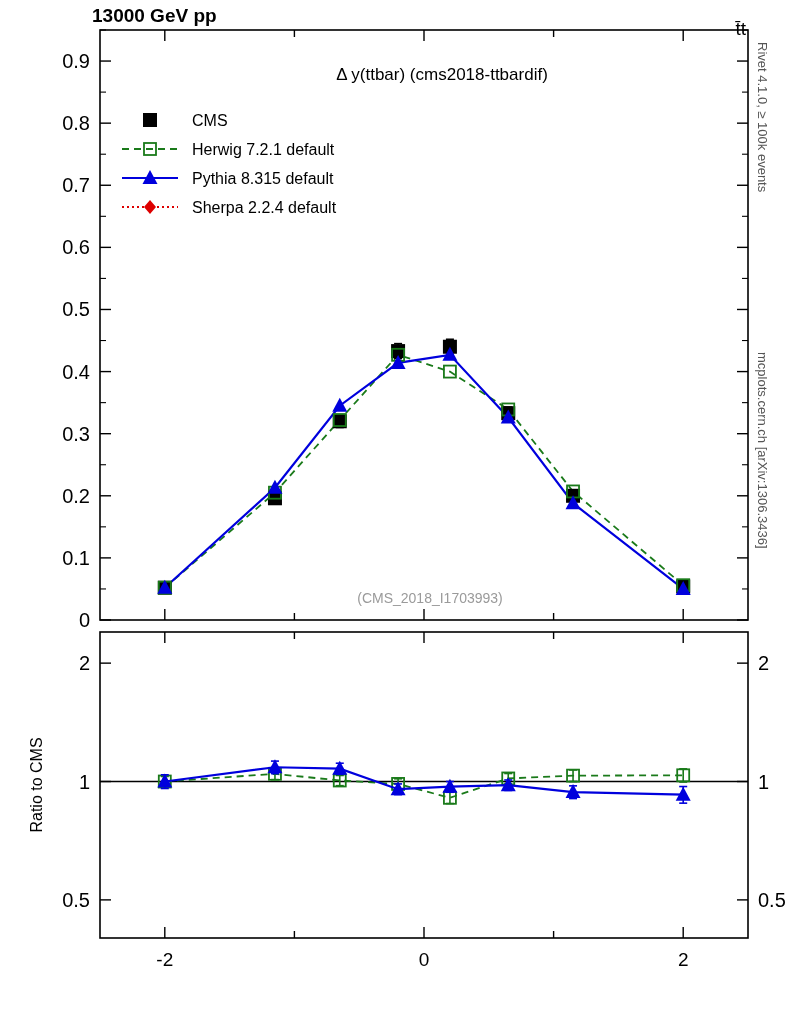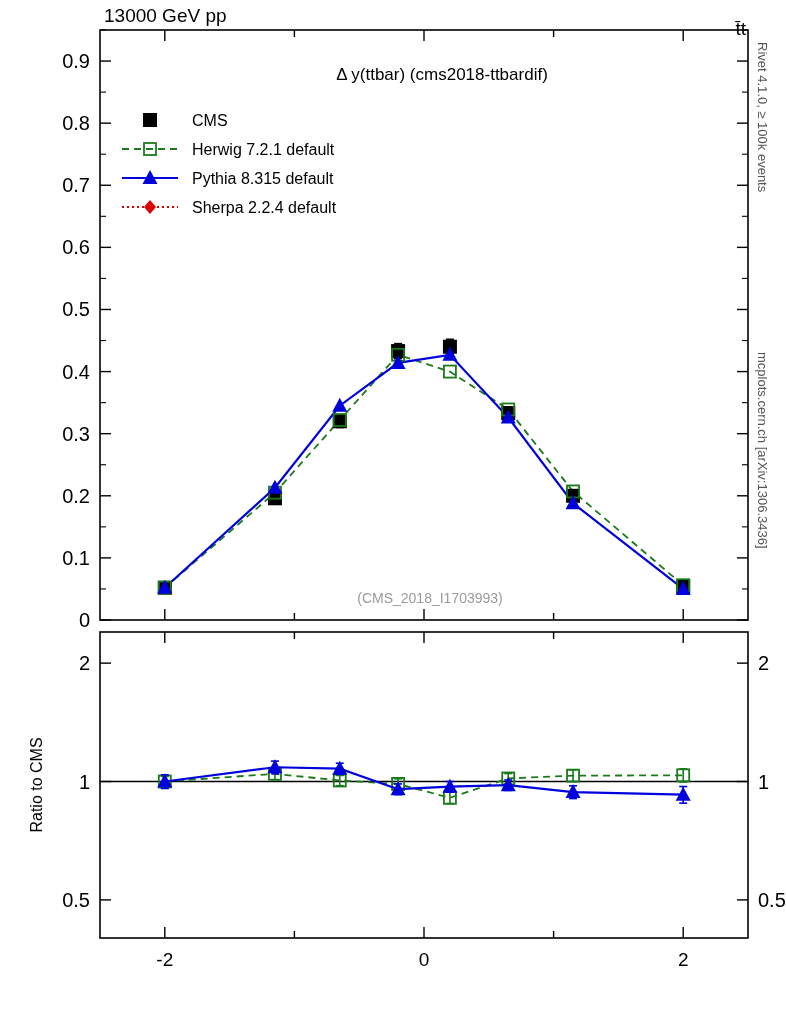--- a/index.html
+++ b/index.html
@@ -10,21 +10,21 @@
   .rot{transform-origin:0 0;}
   .side{font-size:13px;fill:#555;color:#555;}
   #main-plot,#ratio-plot{position:absolute;}
   svg{display:block;}
 </style>
 </head>
 <body>
 
 <div id="root">
 
-  <div class="txt hdr" style="left:104px;top:5px;">13000 GeV pp</div>
+  <div class="txt hdr" style="left:92px;top:5px;font-weight:bold;">13000 GeV pp</div>
   <div class="txt hdr" style="right:40px;top:18px;">t̄t</div>
 
   <div class="txt side rot" style="left:770px;top:42px;transform:rotate(90deg);">Rivet 4.1.0, ≥ 100k events</div>
   <div class="txt side rot" style="left:770px;top:352px;transform:rotate(90deg);">mcplots.cern.ch [arXiv:1306.3436]</div>
 
   <svg id="main-plot" width="786" height="1024" style="left:0;top:0;position:absolute;">
     <g id="main-g">
         <rect x="100" y="30" width="648" height="590" fill="none" stroke="#000" stroke-width="1.6"></rect>
         <line x1="100" y1="620" x2="111" y2="620" stroke="#000" stroke-width="1.4"></line>
         <line x1="748" y1="620" x2="737" y2="620" stroke="#000" stroke-width="1.4"></line>

